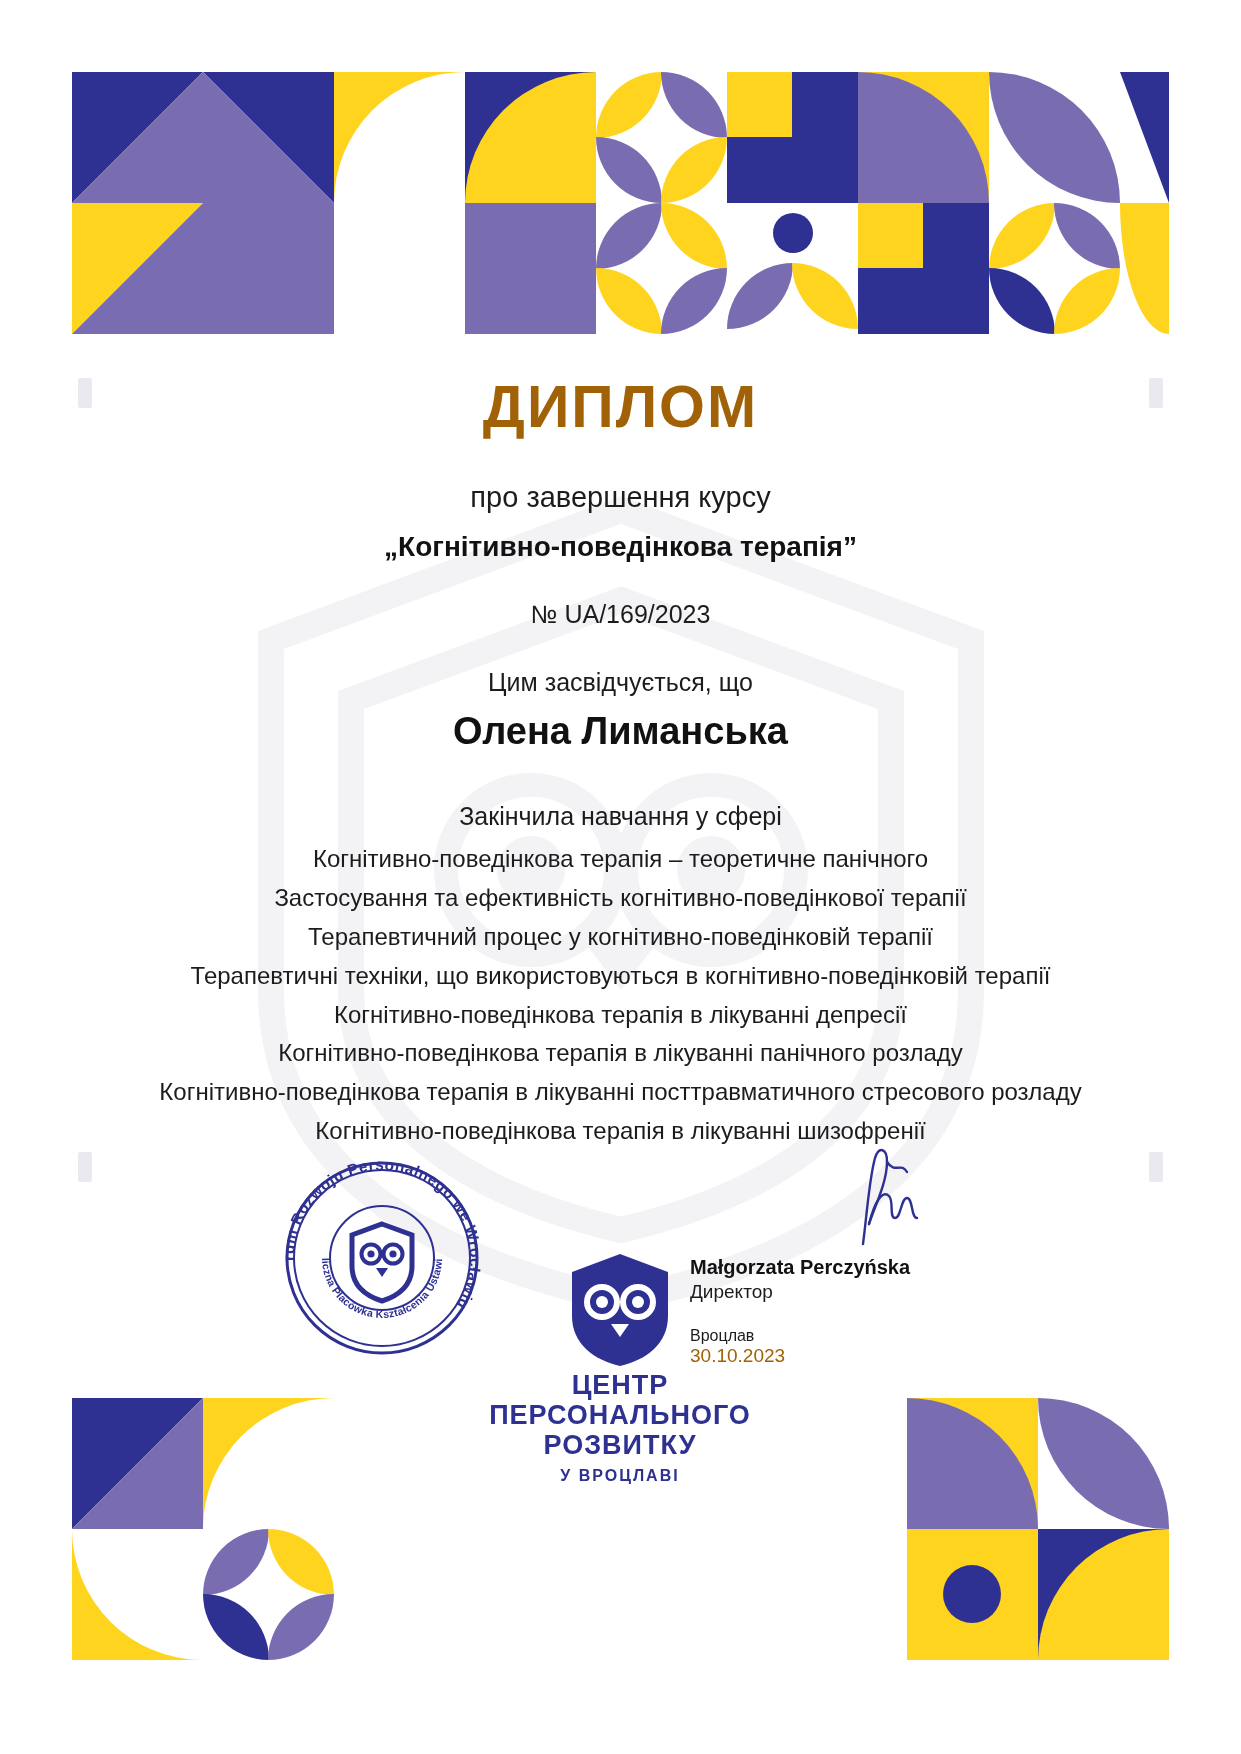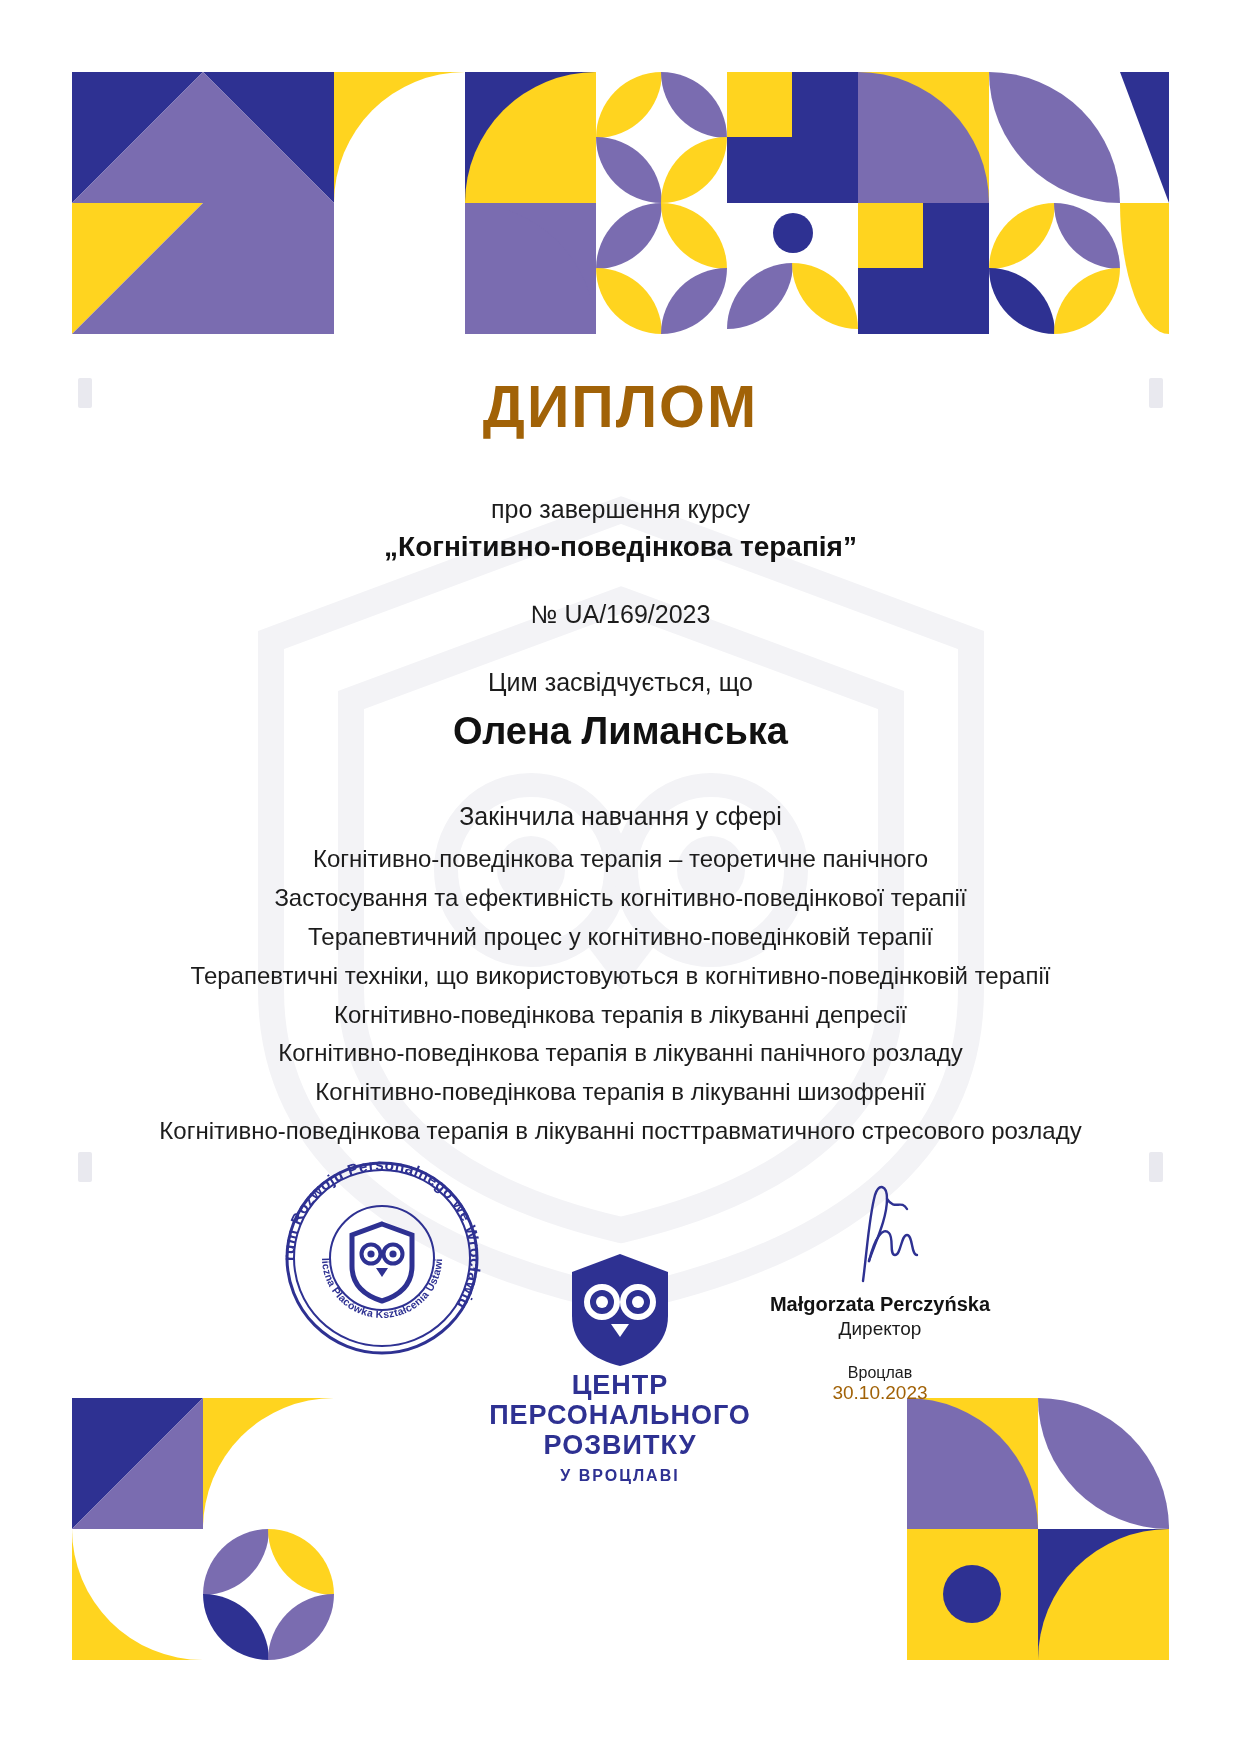--- a/index.html
+++ b/index.html
@@ -78,23 +78,23 @@
     top: 378px;
     width: 100%;
     font-size: 59px;
     font-weight: bold;
     letter-spacing: 2px;
     color: #a16207;
     line-height: 1;
   }
   .subtitle1 {
     position: absolute;
-    top: 495px;
-    width: 100%;
-    font-size: 25px;
+    top: 481px;
+    width: 100%;
+    font-size: 29px;
     color: #1c1c1c;
   }
   .subtitle2 {
     position: absolute;
     top: 531px;
     width: 100%;
     font-size: 28px;
     font-weight: bold;
     color: #121212;
   }
@@ -168,23 +168,23 @@
     font-weight: bold;
     color: #2e3192;
     letter-spacing: 2px;
     margin-top: 6px;
   }
 
   
   .signature-block {
     position: absolute;
     left: 690px;
-    top: 1181px;
+    top: 1144px;
     width: 380px;
-    text-align: center;
+    text-align: left;
   }
   .sig-svg { display:block; margin: 0 auto; }
   .sig-name {
     font-size: 20px;
     font-weight: bold;
     color: #121212;
     margin-top: 2px;
   }
   .sig-role {
     font-size: 19px;
@@ -406,22 +406,22 @@
     <div class="attests">Цим засвідчується, що</div>
     <div class="recipient">Олена Лиманська</div>
     <div class="completed">Закінчила навчання у сфері</div>
     <div class="modules">
       <div>Когнітивно-поведінкова терапія – теоретичне панічного</div>
       <div>Застосування та ефективність когнітивно-поведінкової терапії</div>
       <div>Терапевтичний процес у когнітивно-поведінковій терапії</div>
       <div>Терапевтичні техніки, що використовуються в когнітивно-поведінковій терапії</div>
       <div>Когнітивно-поведінкова терапія в лікуванні депресії</div>
       <div>Когнітивно-поведінкова терапія в лікуванні панічного розладу</div>
+      <div>Когнітивно-поведінкова терапія в лікуванні посттравматичного стресового розладу</div>
       <div>Когнітивно-поведінкова терапія в лікуванні шизофренії</div>
-      <div>Когнітивно-поведінкова терапія в лікуванні посттравматичного стресового розладу</div>
     </div>
   </div>
 
   <div class="seal">
     <svg width="220" height="220" viewBox="0 0 220 220">
       <defs>
         <path id="sealOuter" d="M110,110 m-88,0 a88,88 0 1,1 176,0 a88,88 0 1,1 -176,0"></path>
         <path id="sealInnerArc" d="M110,110 m-68,0 a68,68 0 1,1 136,0 a68,68 0 1,1 -136,0"></path>
         <path id="sealBottomArc" d="M110,110 m-78,0 a78,78 0 1,0 156,0"></path>
         <path id="sealBottomArc2" d="M110,110 m-60,0 a60,60 0 1,0 120,0"></path>

